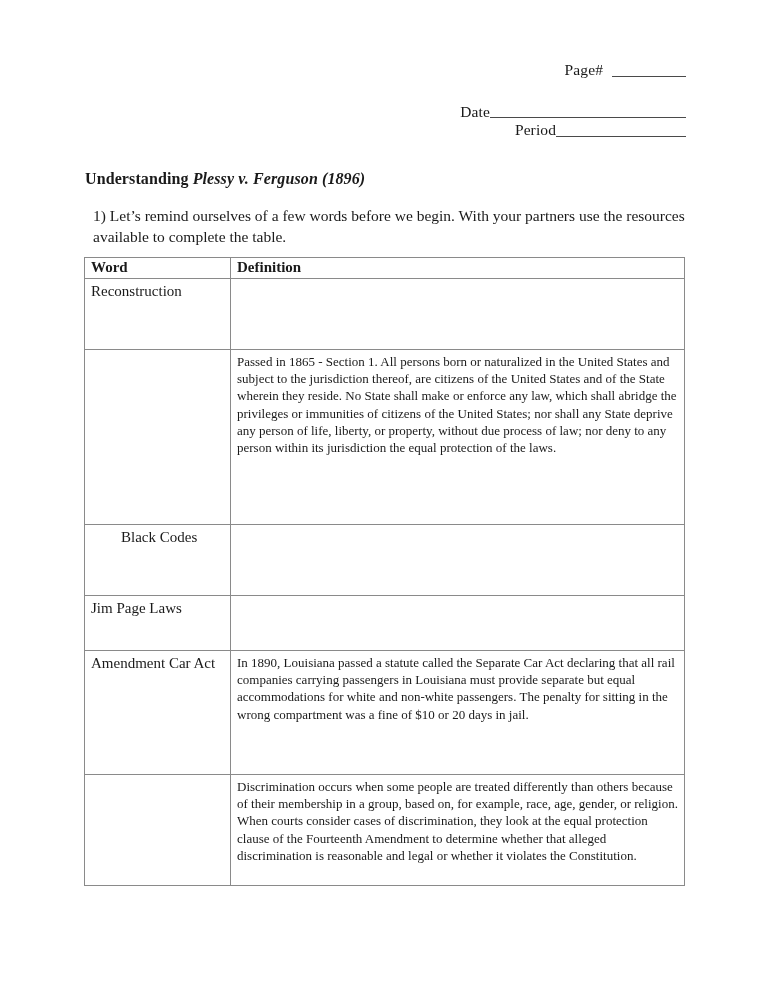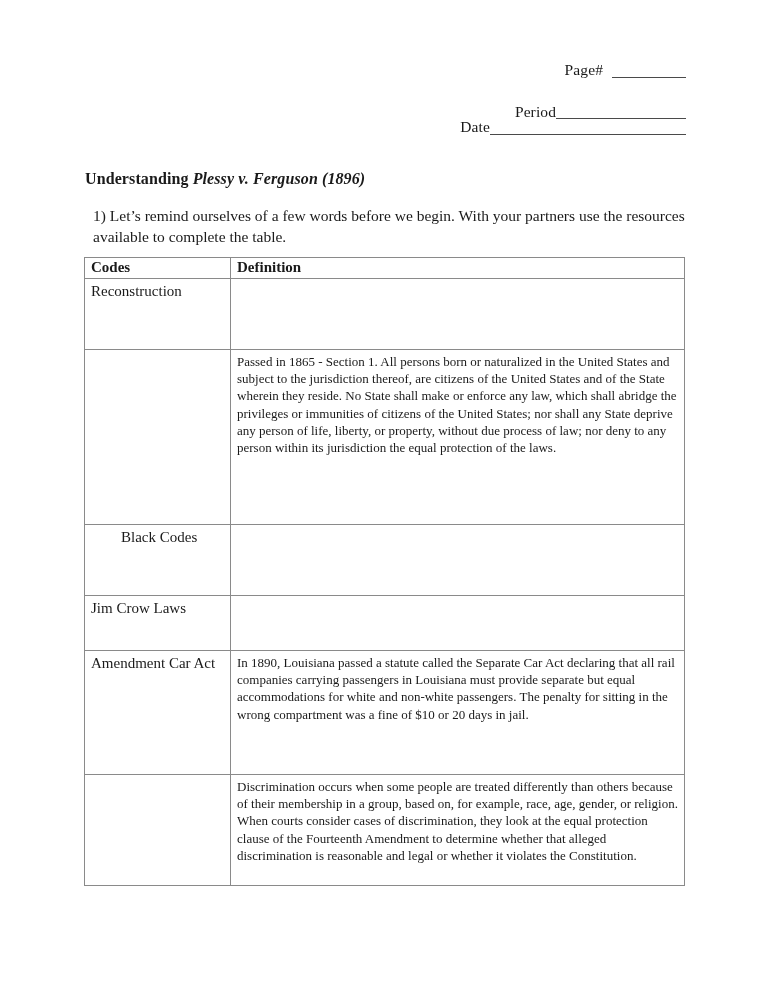--- a/index.html
+++ b/index.html
@@ -31,21 +31,21 @@
     position: absolute;
     left: 0;
     top: 62px;
     width: 686px;
     font-size: 15.5px;
     line-height: 1.0;
   }
   .hdr-line {
     display: flex;
     justify-content: flex-end;
-    align-items: flex-end;
+    align-items: center;
     white-space: nowrap;
   }
   .hdr-line.page-line { margin-bottom: 26px; }
   .hdr-line.name-line { margin-bottom: 3px; }
   .hdr-line.date-line { margin-bottom: 3px; }
 
   .hdr-label {
     font-size: 15.5px;
     letter-spacing: 0.1px;
   }
@@ -132,65 +132,65 @@
 <div class="page">
 
   <div class="hdr-block">
 
     <div class="hdr-line page-line">
       <span class="hdr-label">Page#</span>
       <span class="hdr-rule rule-page"></span>
     </div>
 
 
+    <div class="hdr-line date-line">
+      <span class="hdr-label">Date</span>
+      <span class="hdr-rule rule-date"></span>
+    </div>
+
     <div class="hdr-line period-line">
       <span class="hdr-label">Period</span>
       <span class="hdr-rule rule-period"></span>
-    </div>
-
-    <div class="hdr-line date-line">
-      <span class="hdr-label">Date</span>
-      <span class="hdr-rule rule-date"></span>
     </div>
 
   </div>
 
   <div class="title">
     <span>Understanding</span>
     <span class="case">Plessy v. Ferguson (1896)</span>
   </div>
 
   <div class="prompt">1) Let’s remind ourselves of a few words before we begin. With your partners use the resources available to complete the table.</div>
 
   <table class="vocab-table">
     <colgroup>
       <col class="c-word">
       <col class="c-def">
     </colgroup>
     <thead>
       <tr>
-        <th>Codes</th>
+        <th>Word</th>
         <th>Definition</th>
       </tr>
     </thead>
     <tbody>
       <tr class="r-recon">
         <td class="word-cell">Reconstruction</td>
         <td class="def-cell"></td>
       </tr>
       <tr class="r-amend">
         <td class="word-cell"></td>
         <td class="def-cell">Passed in 1865 - Section 1. All persons born or naturalized in the United States and subject to the jurisdiction thereof, are citizens of the United States and of the State wherein they reside. No State shall make or enforce any law, which shall abridge the privileges or immunities of citizens of the United States; nor shall any State deprive any person of life, liberty, or property, without due process of law; nor deny to any person within its jurisdiction the equal protection of the laws.</td>
       </tr>
       <tr class="r-black">
         <td class="word-cell">Black Codes</td>
         <td class="def-cell"></td>
       </tr>
       <tr class="r-jim">
-        <td class="word-cell">Jim Crow Laws</td>
+        <td class="word-cell">Jim Page Laws</td>
         <td class="def-cell"></td>
       </tr>
       <tr class="r-sca">
         <td class="word-cell">Amendment Car Act</td>
         <td class="def-cell">In 1890, Louisiana passed a statute called the Separate Car Act declaring that all rail companies carrying passengers in Louisiana must provide separate but equal accommodations for white and non-white passengers. The penalty for sitting in the wrong compartment was a fine of $10 or 20 days in jail.</td>
       </tr>
       <tr class="r-disc">
         <td class="word-cell"></td>
         <td class="def-cell">Discrimination occurs when some people are treated differently than others because of their membership in a group, based on, for example, race, age, gender, or religion.  When courts consider cases of discrimination, they look at the equal protection clause of the Fourteenth Amendment to determine whether that alleged discrimination is reasonable and legal or whether it violates the Constitution.</td>
       </tr>

